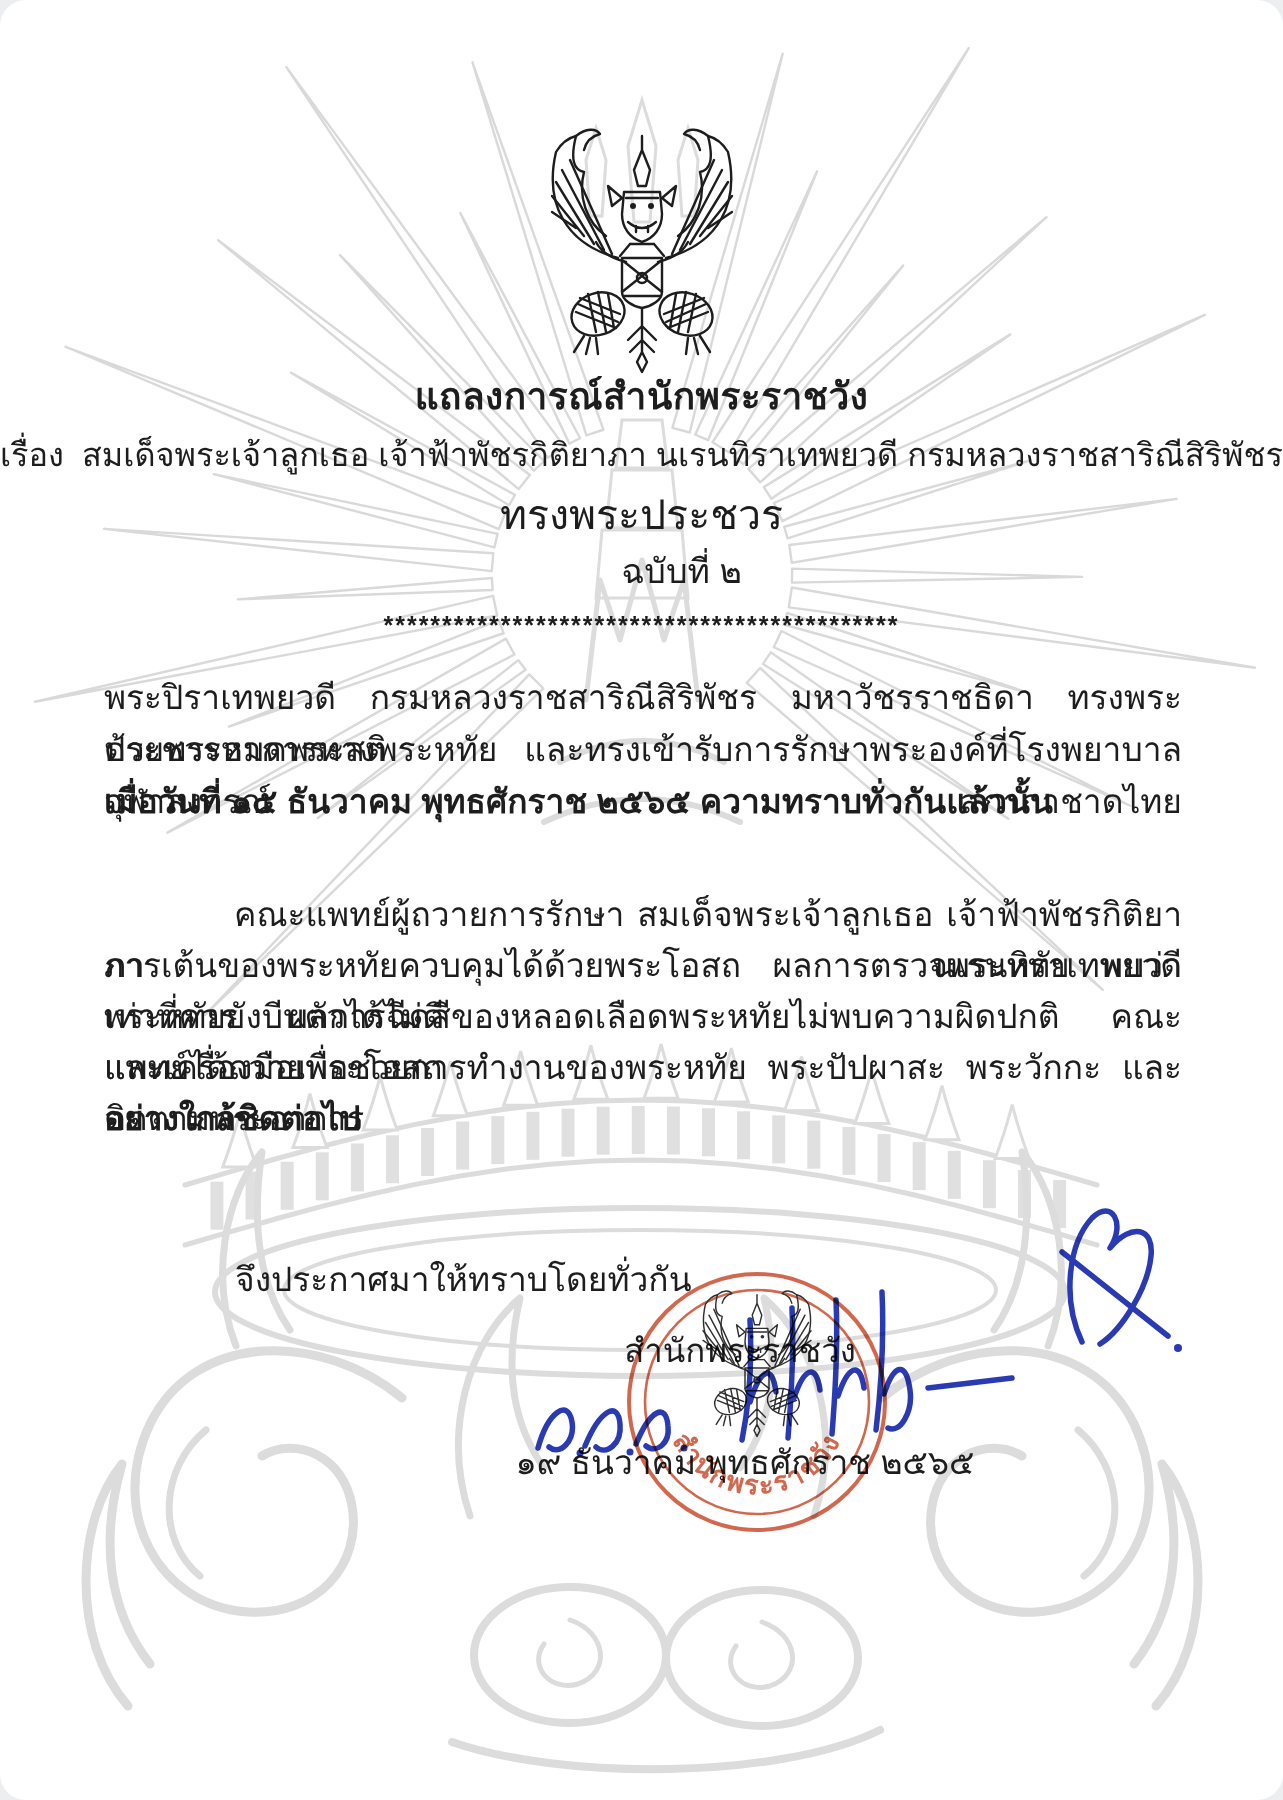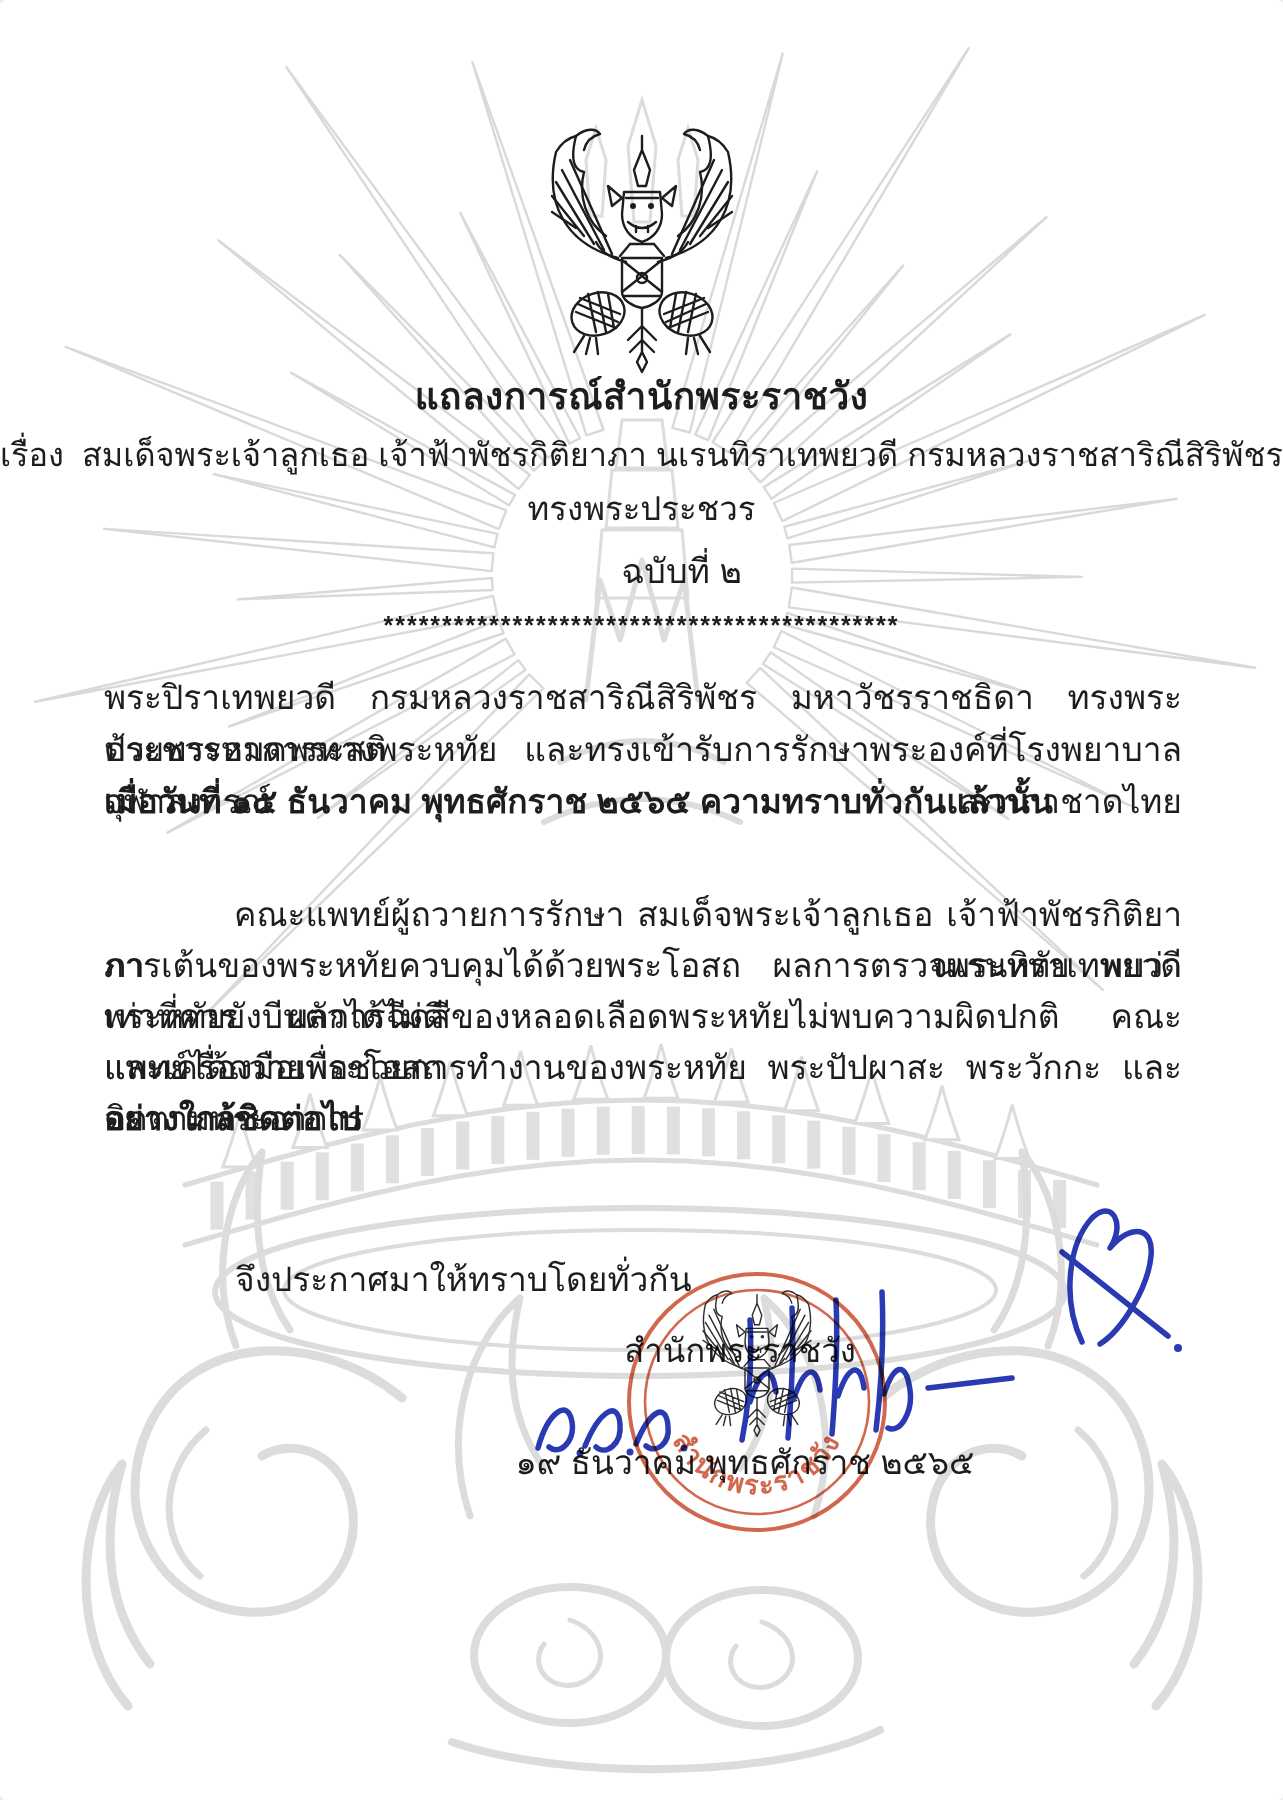--- a/index.html
+++ b/index.html
@@ -4,37 +4,37 @@
 <style>
   :root{
     --ink:#1d1d1d;
     --stamp_red:#cd5b3f;
     --signature_blue:#2a3ab2;
     --watermark_gray:#dcdcdc;
   }
   html,body{margin:0;padding:0;background:#eceef0;}
   .page{
     position:relative;width:1283px;height:1800px;margin:0 auto;
-    background:#ffffff;border-radius:6px;overflow:hidden;
+    background:#ffffff;border-radius:26px;overflow:hidden;
     font-family:"Liberation Sans","DejaVu Sans",sans-serif;color:var(--ink);
   }
   svg.layer{position:absolute;left:0;top:0;width:1283px;height:1800px;}
   
   .wm{stroke:var(--watermark_gray);fill:none;}
   .wmf{stroke:var(--watermark_gray);fill:#ffffff;}
   .sw4{stroke-width:4}.sw5{stroke-width:5}.sw6{stroke-width:6}
   .sw7{stroke-width:7}.sw8{stroke-width:8}.sw9{stroke-width:9}
   .round{stroke-linecap:round;stroke-linejoin:round}
   .ray{stroke:#d9d9d9;fill:#ffffff;stroke-width:2.4;stroke-linejoin:round;}
   .slat{stroke:#e0e0e0;stroke-width:13;}
   
   .t{position:absolute;left:0;width:1283px;text-align:center;}
   .title{top:366px;font-size:37px;font-weight:700;letter-spacing:.5px;}
   .subject1{top:429px;font-size:32.5px;white-space:pre;}
-  .subject2{top:482px;font-size:33px;}
+  .subject2{top:482px;font-size:41px;}
   .issue{top:544px;font-size:34px;margin-left:40px;}
   .stars{top:611px;font-size:25px;letter-spacing:2px;font-weight:700;}
   .para{position:absolute;left:104px;width:1078px;font-size:33.5px;}
   .para .l{display:block;height:52px;line-height:52px;overflow:visible;
            text-align:justify;text-align-last:justify;}
   #para2 .l{height:51px;line-height:51px;}
   .para .ind{text-indent:130px;}
   .para .last{text-align:right;text-align-last:left;font-weight:bold;}
   #para1{top:672px;}
   #para2{top:889px;}

